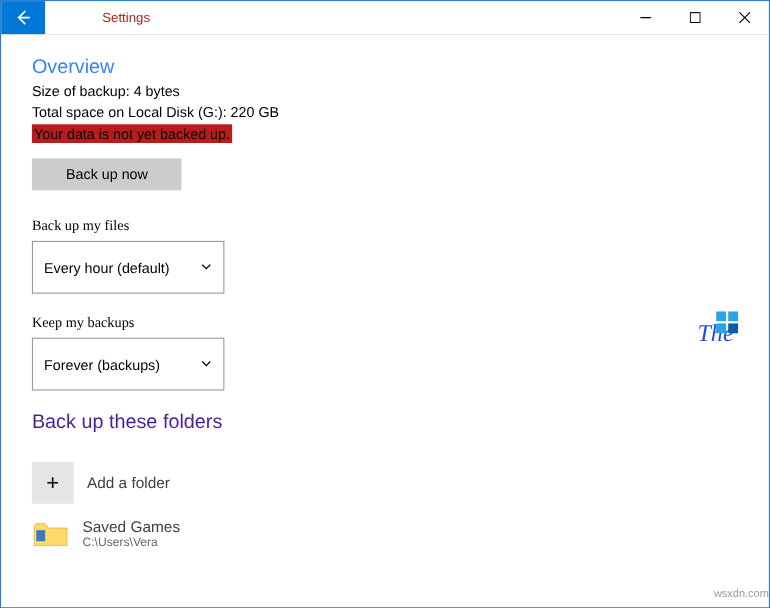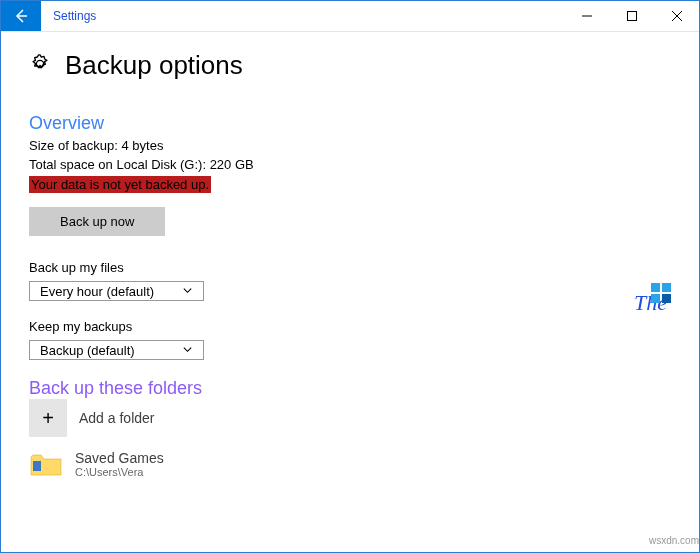--- a/index.html
+++ b/index.html
@@ -1,43 +1,43 @@
 <!DOCTYPE html>
 <html><head>
   <meta charset="utf-8">
   <style>
     * { margin: 0; padding: 0; box-sizing: border-box; font-family: "Segoe UI", Arial, sans-serif; }
     body { width: 700px; height: 553px; background: #fff; border: 1px solid #2b7cd3; position: relative; overflow: hidden; }
     
     .titlebar { height: 31px; display: flex; align-items: stretch; border-bottom: 1px solid #e5e5e5; }
     .back-btn { width: 40px; background: #0078d7; color: #fff; display: flex; align-items: center; justify-content: center; }
     .back-btn svg { width: 16px; height: 16px; }
-    .title { flex: 1; display: flex; align-items: center; padding-left: 12px; font-size: 12px; color: #1d4ed8; }
+    .title { flex: 1; display: flex; align-items: center; padding-left: 12px; font-size: 12px; color: #b91c1c; margin-left: 40px; }
     .win-controls { display: flex; }
     .win-btn { width: 45px; display: flex; align-items: center; justify-content: center; }
     .win-btn svg { width: 10px; height: 10px; }
     
     .content { padding: 18px 28px; }
     
     .page-header { display: flex; align-items: center; gap: 14px; margin-bottom: 32px; }
     .gear svg { width: 22px; height: 22px; }
     .page-title { font-size: 26px; font-weight: 400; color: #000; }
     
     .section-title { font-size: 18px; font-weight: 400; color: #3b82f6; margin-bottom: 4px; }
     .sub-line { font-size: 13px; color: #000; margin-bottom: 4px; }
     .highlight { background: #b91c1c; display: inline-block; padding: 1px 2px; }
     
     .action-btn { margin-top: 10px; margin-bottom: 24px; background: #ccc; border: none; padding: 7px 31px; font-size: 13px; cursor: pointer; }
     
-    .label { font-size: 13px; color: #000; margin-bottom: 6px; }
-    .dropdown { width: 175px; height: 20px; border: 1px solid #999; background: #fff; display: flex; align-items: center; justify-content: space-between; padding: 0 10px; font-size: 13px; margin-bottom: 18px; cursor: pointer; }
+    .label { font-size: 13px; color: #000; margin-bottom: 6px; font-family: Liberation Serif, serif; }
+    .dropdown { width: 175px; height: 48px; border: 1px solid #999; background: #fff; display: flex; align-items: center; justify-content: space-between; padding: 0 10px; font-size: 13px; margin-bottom: 18px; cursor: pointer; }
     .chevron svg { width: 11px; height: 11px; }
     
     .folder-section { margin-top: 18px; }
-    .folder-header { font-size: 18px; font-weight: 400; color: #8b5cf6; margin-bottom: 0; }
+    .folder-header { font-size: 18px; font-weight: 400; color: #4c1d95; margin-bottom: 26px; }
     .folder-row { display: flex; align-items: center; gap: 12px; margin-bottom: 12px; cursor: pointer; }
     .plus-box { width: 38px; height: 38px; background: #e5e5e5; display: flex; align-items: center; justify-content: center; font-size: 20px; font-weight: 300; }
     .folder-icon { width: 34px; height: 30px; display: flex; align-items: center; justify-content: center; }
     .folder-text { display: flex; flex-direction: column; }
     .folder-name { font-size: 14px; color: #404040; }
     .folder-path { font-size: 11px; color: #666; }
     
     .watermark { position: absolute; right: 32px; top: 290px; text-align: left; }
     .wm-square { position: absolute; right: -6px; top: -8px; }
     .wm-text { font-size: 22px; font-style: italic; font-family: Georgia, serif; color: #1d4ed8; line-height: 1.1; }
@@ -67,46 +67,38 @@
     </div>
     <div class="win-btn">
       <svg viewBox="0 0 10 10">
           <path d="M0 0 L10 10 M10 0 L0 10" stroke="#000" stroke-width="1"></path>
         </svg>
     </div>
   </div>
 </div>
 
 <div class="content">
-  <div class="page-header">
-    <span class="gear">
-      <svg viewBox="0 0 24 24">
-          <path fill="none" stroke="#000" stroke-width="1.5" d="M12 8a4 4 0 100 8 4 4 0 000-8z M12 2l1.5 2.5 2.8-.8.8 2.8L19.5 8 17 9.5l.8 2.8-2.8.8L13.5 16 12 13.5 10.5 16l-1.5-2.5-2.8.8.8-2.8L4.5 9.5 7 8l-.8-2.8 2.8-.8L10.5 2z" stroke-linejoin="round"></path>
-        </svg>
-    </span>
-    <h1 class="page-title">Backup options</h1>
-  </div>
 
   <h2 class="section-title">Overview</h2>
   <div class="sub-line">Size of backup: 4 bytes</div>
   <div class="sub-line">Total space on Local Disk (G:): 220 GB</div>
   <div class="sub-line"><span class="highlight">Your data is not yet backed up.</span></div>
   <button class="action-btn">Back up now</button>
 
   <div class="label">Back up my files</div>
   <div class="dropdown">
     <span>Every hour (default)</span>
     <span class="chevron"><svg viewBox="0 0 12 12">
           <path d="M2 4 L6 8 L10 4" stroke="#000" stroke-width="1.2" fill="none"></path>
         </svg></span>
   </div>
 
   <div class="label">Keep my backups</div>
   <div class="dropdown">
-    <span>Backup (default)</span>
+    <span>Forever (backups)</span>
     <span class="chevron"><svg viewBox="0 0 12 12">
           <path d="M2 4 L6 8 L10 4" stroke="#000" stroke-width="1.2" fill="none"></path>
         </svg></span>
   </div>
 
   <div class="folder-section">
     <h2 class="folder-header">Back up these folders</h2>
     <div class="folder-row">
       <div class="plus-box">+</div>
       <span class="folder-name">Add a folder</span>

